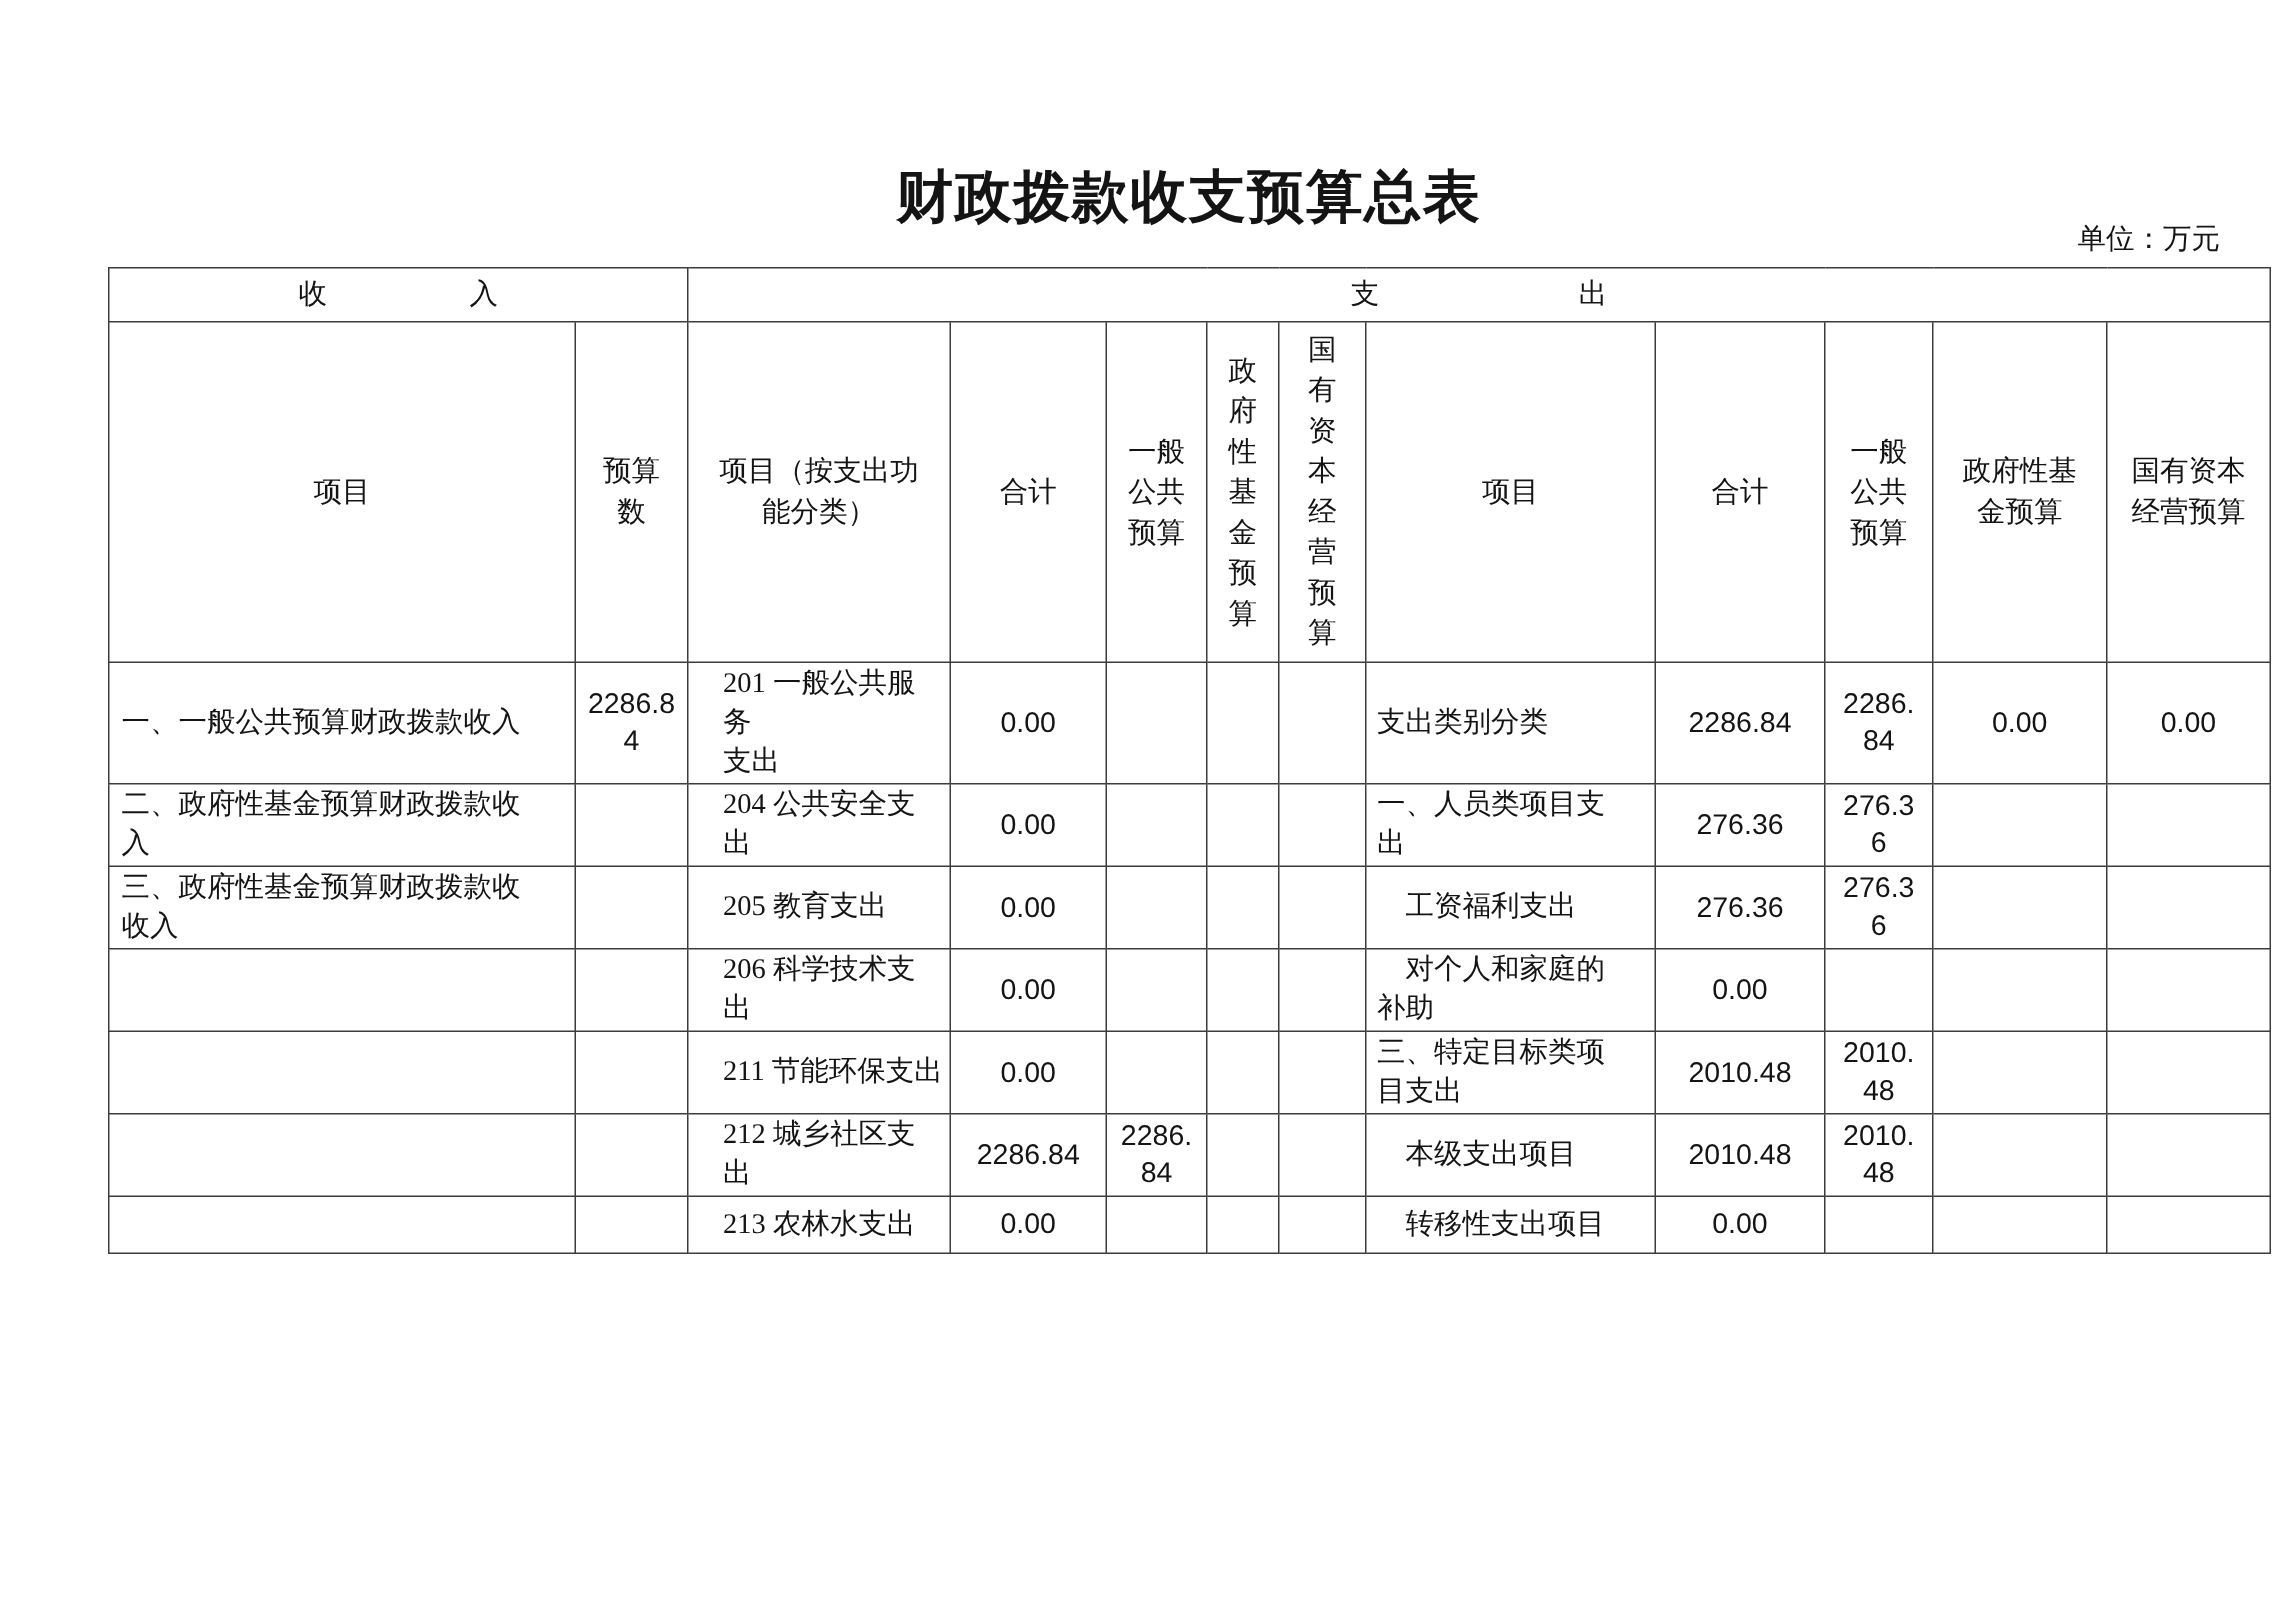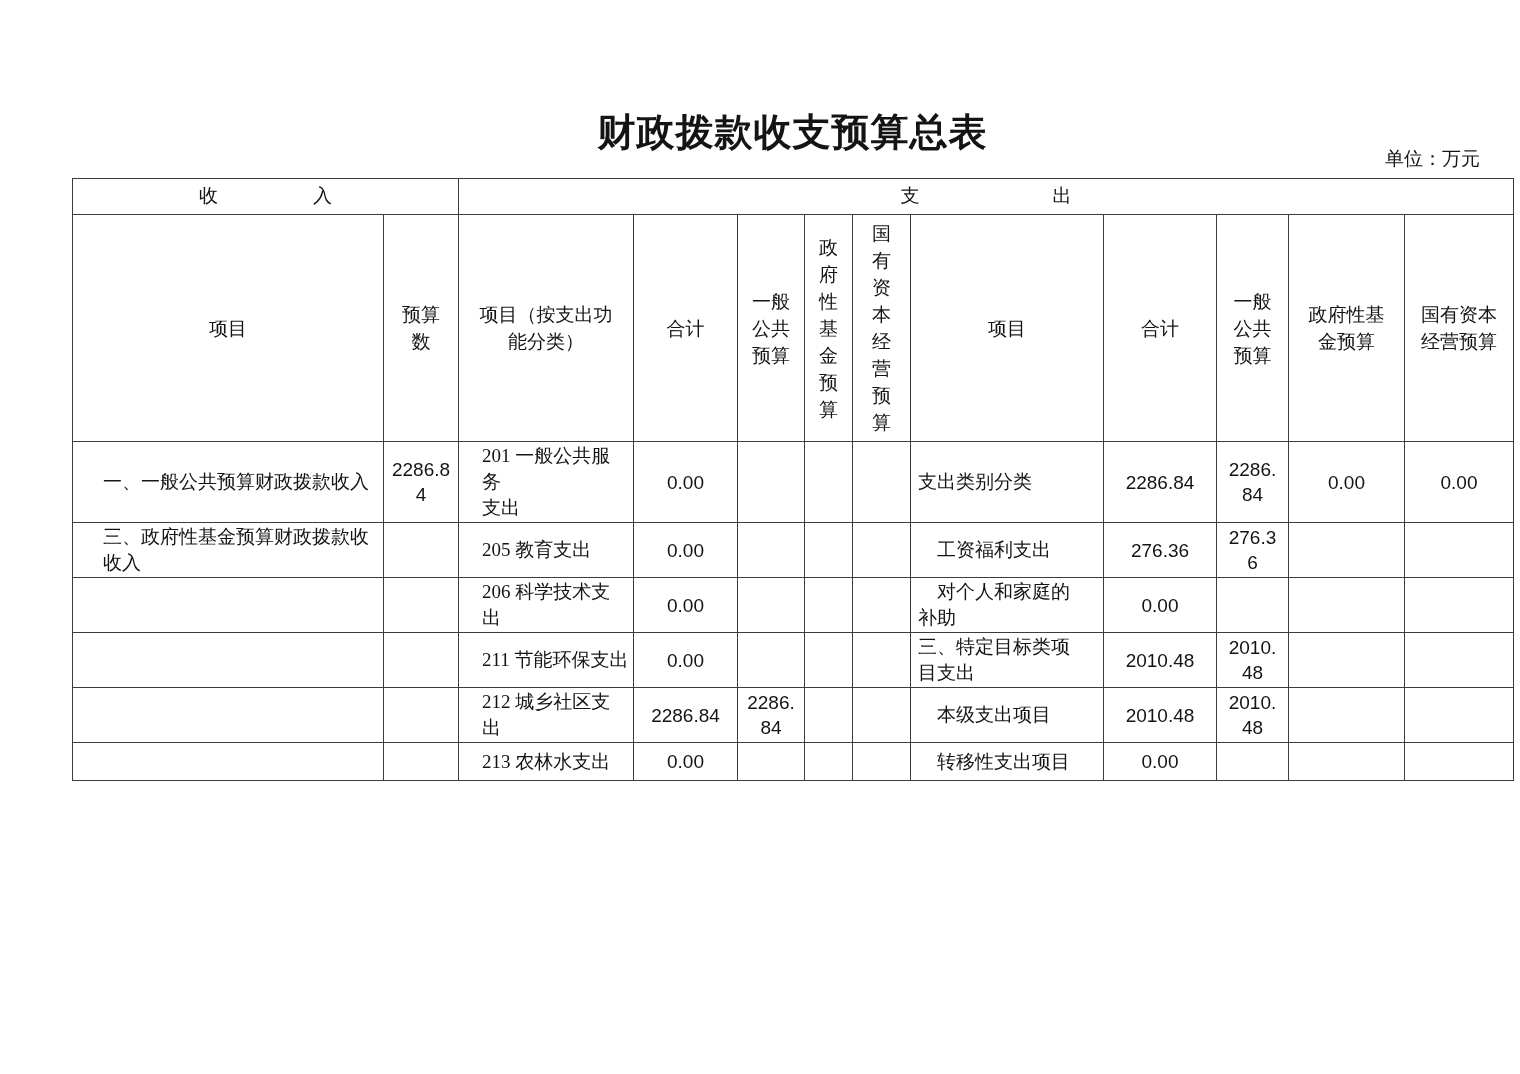--- a/index.html
+++ b/index.html
@@ -18,30 +18,30 @@
   }
   table.budget-table {
     position:absolute; left:72px; top:178px; width:1441px;
     border-collapse:collapse; table-layout:fixed;
   }
   .budget-table th, .budget-table td {
     border:1px solid #3c3c3c; vertical-align:middle;
     white-space:pre-line; font-weight:normal; overflow:hidden;
     padding:1px 4px; font-size:19px;
   }
-  tr.row-sections th { height:33px; line-height:30px; text-align:center;font-family:Liberation Mono, monospace; }
+  tr.row-sections th { height:33px; line-height:30px; text-align:center; }
   tr.row-columns th { height:224px; line-height:27px; text-align:center; }
   tbody tr { height:55px; }
   tbody tr:last-child { height:38px; }
   td.txt { text-align:left; line-height:26px; }
   td.num {
     text-align:center; line-height:25px;
     font-family:"Liberation Sans","DejaVu Sans",sans-serif;
   }
-  tbody td:first-child { padding-left:30px; }
+  tbody td:first-child { padding-left:8px; }
   tbody td:nth-child(3) { padding-left:23px; }
   tbody td:nth-child(8) { padding-left:7px; }
 </style>
 </head>
 <body>
 
 <h1 class="page-title">财政拨款收支预算总表</h1>
 <div class="unit-label">单位：万元</div>
 
 <table class="budget-table">
@@ -112,20 +112,37 @@
         <td class="num"></td>
         <td class="num"></td>
         <td class="txt">支出类别分类</td>
         <td class="num">2286.84</td>
         <td class="num">2286.
 84</td>
         <td class="num">0.00</td>
         <td class="num">0.00</td>
       </tr>
       <tr>
+        <td class="txt">二、政府性基金预算财政拨款收
+入</td>
+        <td class="num"></td>
+        <td class="txt">204 公共安全支出</td>
+        <td class="num">0.00</td>
+        <td class="num"></td>
+        <td class="num"></td>
+        <td class="num"></td>
+        <td class="txt">一、人员类项目支
+出</td>
+        <td class="num">276.36</td>
+        <td class="num">276.3
+6</td>
+        <td class="num"></td>
+        <td class="num"></td>
+      </tr>
+      <tr>
         <td class="txt">三、政府性基金预算财政拨款收
 收入</td>
         <td class="num"></td>
         <td class="txt">205 教育支出</td>
         <td class="num">0.00</td>
         <td class="num"></td>
         <td class="num"></td>
         <td class="num"></td>
         <td class="txt">　工资福利支出</td>
         <td class="num">276.36</td>

